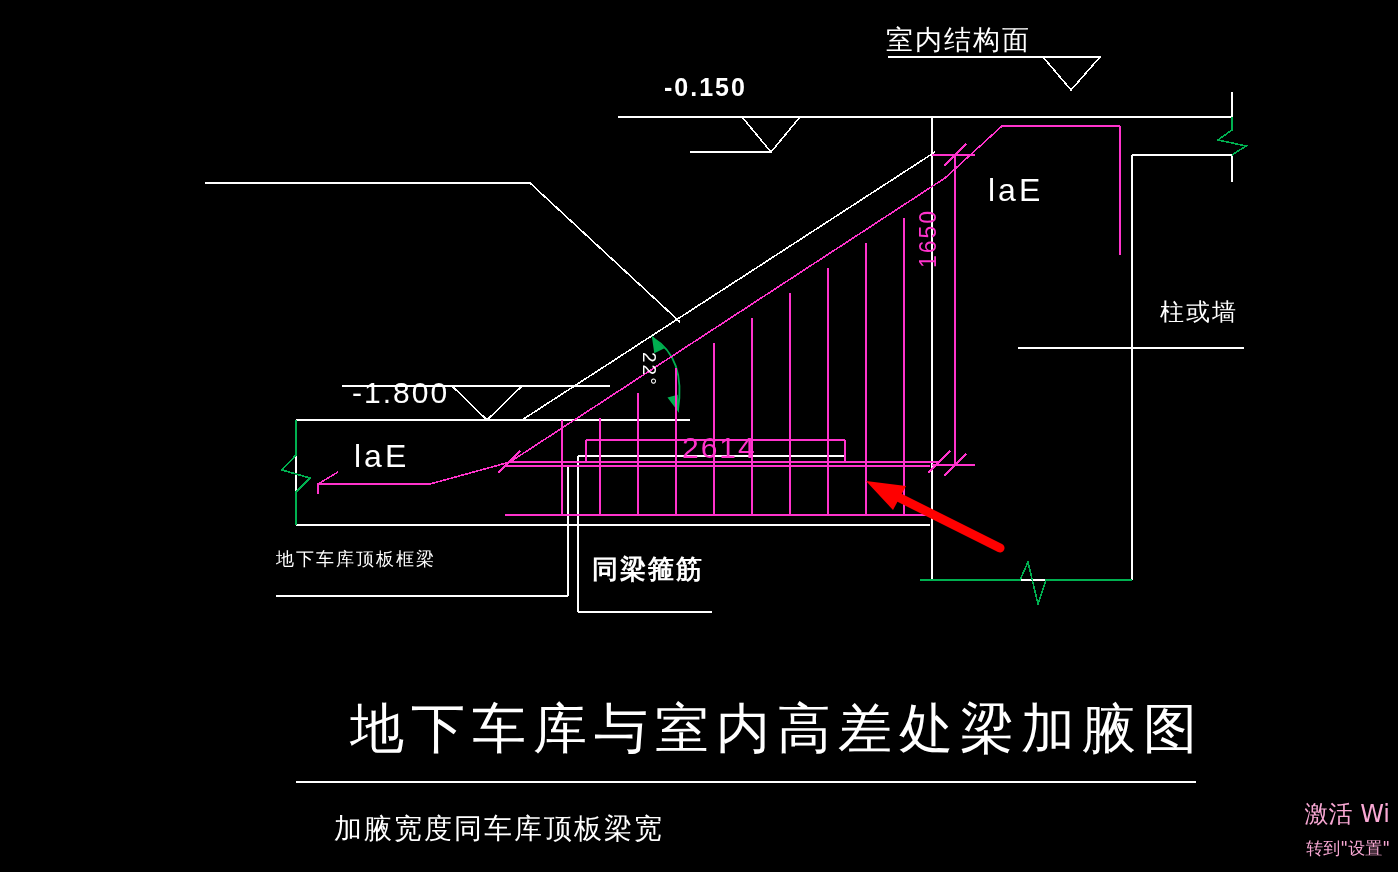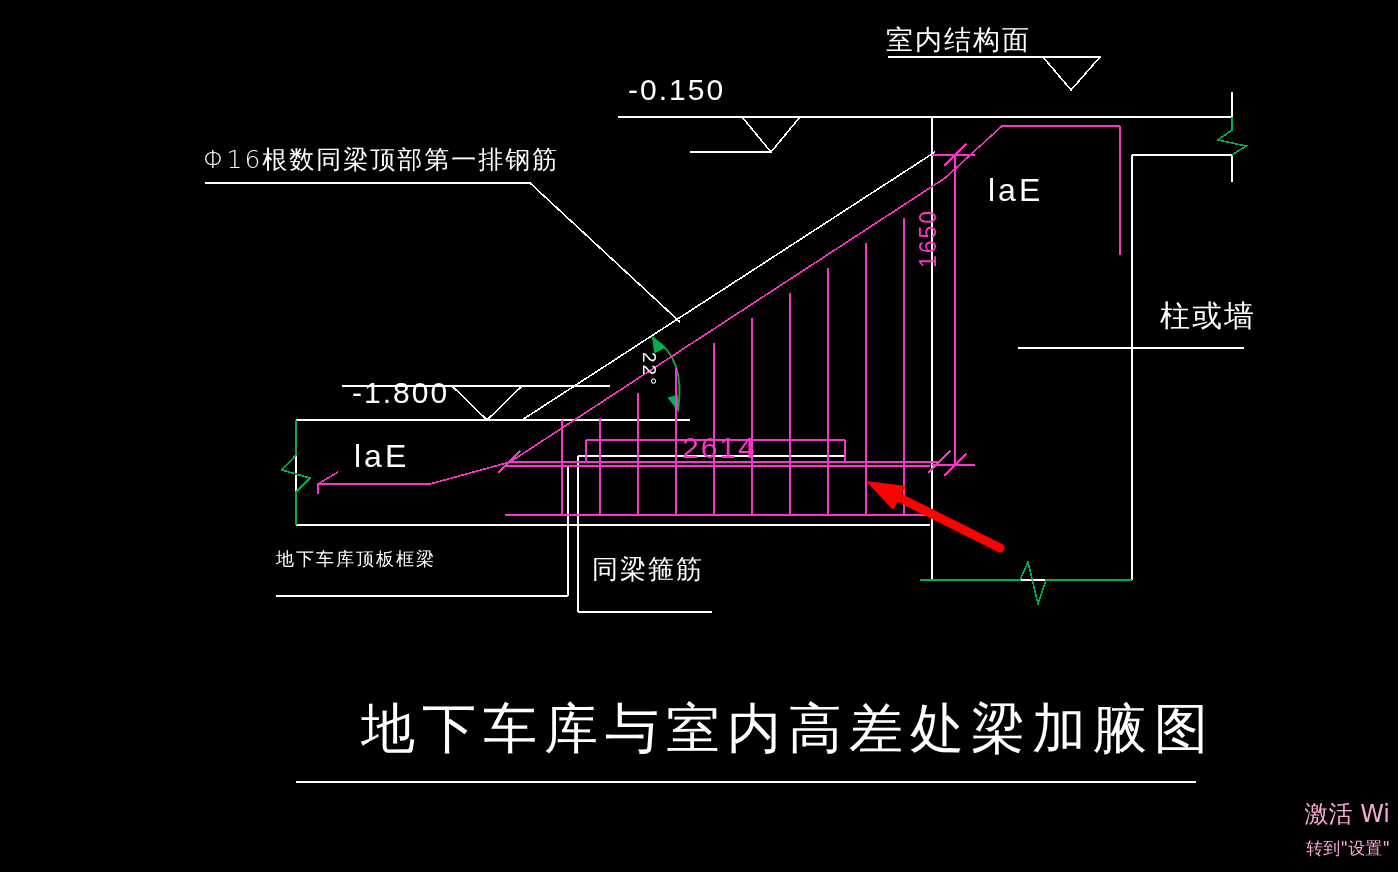--- a/index.html
+++ b/index.html
@@ -149,43 +149,43 @@
       <line x1="845" y1="440" x2="845" y2="462"></line>
     </g>
 
     <g>
       <line x1="1000" y1="548" x2="888" y2="492" stroke="#ff0000" stroke-width="9" stroke-linecap="round"></line>
       <path d="M 866 481 L 906 486 L 893 510 Z" fill="#ff0000"></path>
     </g>
 
   </svg>
 
-  <div class="txt cn" style="left:203px; top:143px; font-size:25px;">Φ16根数同梁顶部第一排钢筋</div>
 
   <div class="txt cn" style="left:886px; top:22px; font-size:27px;">室内结构面</div>
 
-  <div class="txt" style="left:628px; top:73px; font-size:30px;">-0.150</div>
+  <div class="txt" style="left:664px; top:73px; font-size:25px;font-weight:bold;">-0.150</div>
 
   <div class="txt" style="left:352px; top:340px; font-size:30px;margin-top:36px;">-1.800</div>
 
   <div class="txt" style="left:354px; top:438px; font-size:32px; letter-spacing:3px;">laE</div>
 
   <div class="txt" style="left:988px; top:172px; font-size:32px; letter-spacing:3px;">laE</div>
 
   <div class="txt pink" style="left:915px; top:268px; font-size:23px; transform:rotate(-90deg); transform-origin:left top;">1650</div>
 
   <div class="txt pink" style="left:682px; top:423px; font-size:30px;margin-top:8px;">2614</div>
 
   <div class="txt" style="left:660px; top:352px; font-size:19px; transform:rotate(90deg); transform-origin:left top;">22°</div>
 
-  <div class="txt cn" style="left:1160px; top:296px; font-size:30px;">柱或墙</div>
+  <div class="txt cn" style="left:1160px; top:296px; font-size:24px;">柱或墙</div>
 
   <div class="txt cn" style="left:276px; top:547px; font-size:18px;">地下车库顶板框梁</div>
 
-  <div class="txt cn" style="left:592px; top:552px; font-size:26px;">同梁箍筋</div>
+  <div class="txt cn" style="left:592px; top:552px; font-size:26px;font-weight:bold;">同梁箍筋</div>
 
-  <div class="txt cn" style="left:350px; top:693px; font-size:54px; letter-spacing:7px;margin-left:11px;">地下车库与室内高差处梁加腋图</div>
+  <div class="txt cn" style="left:350px; top:693px; font-size:54px; letter-spacing:7px;">地下车库与室内高差处梁加腋图</div>
 
+  <div class="txt cn" style="left:334px; top:810px; font-size:28px;">加腋宽度同车库顶板梁宽</div>
 
   <div class="watermark" id="wm-line1">激活 Wi</div>
   <div class="watermark" id="wm-line2">转到"设置"</div>
 
 </div>
 
 </body></html>

